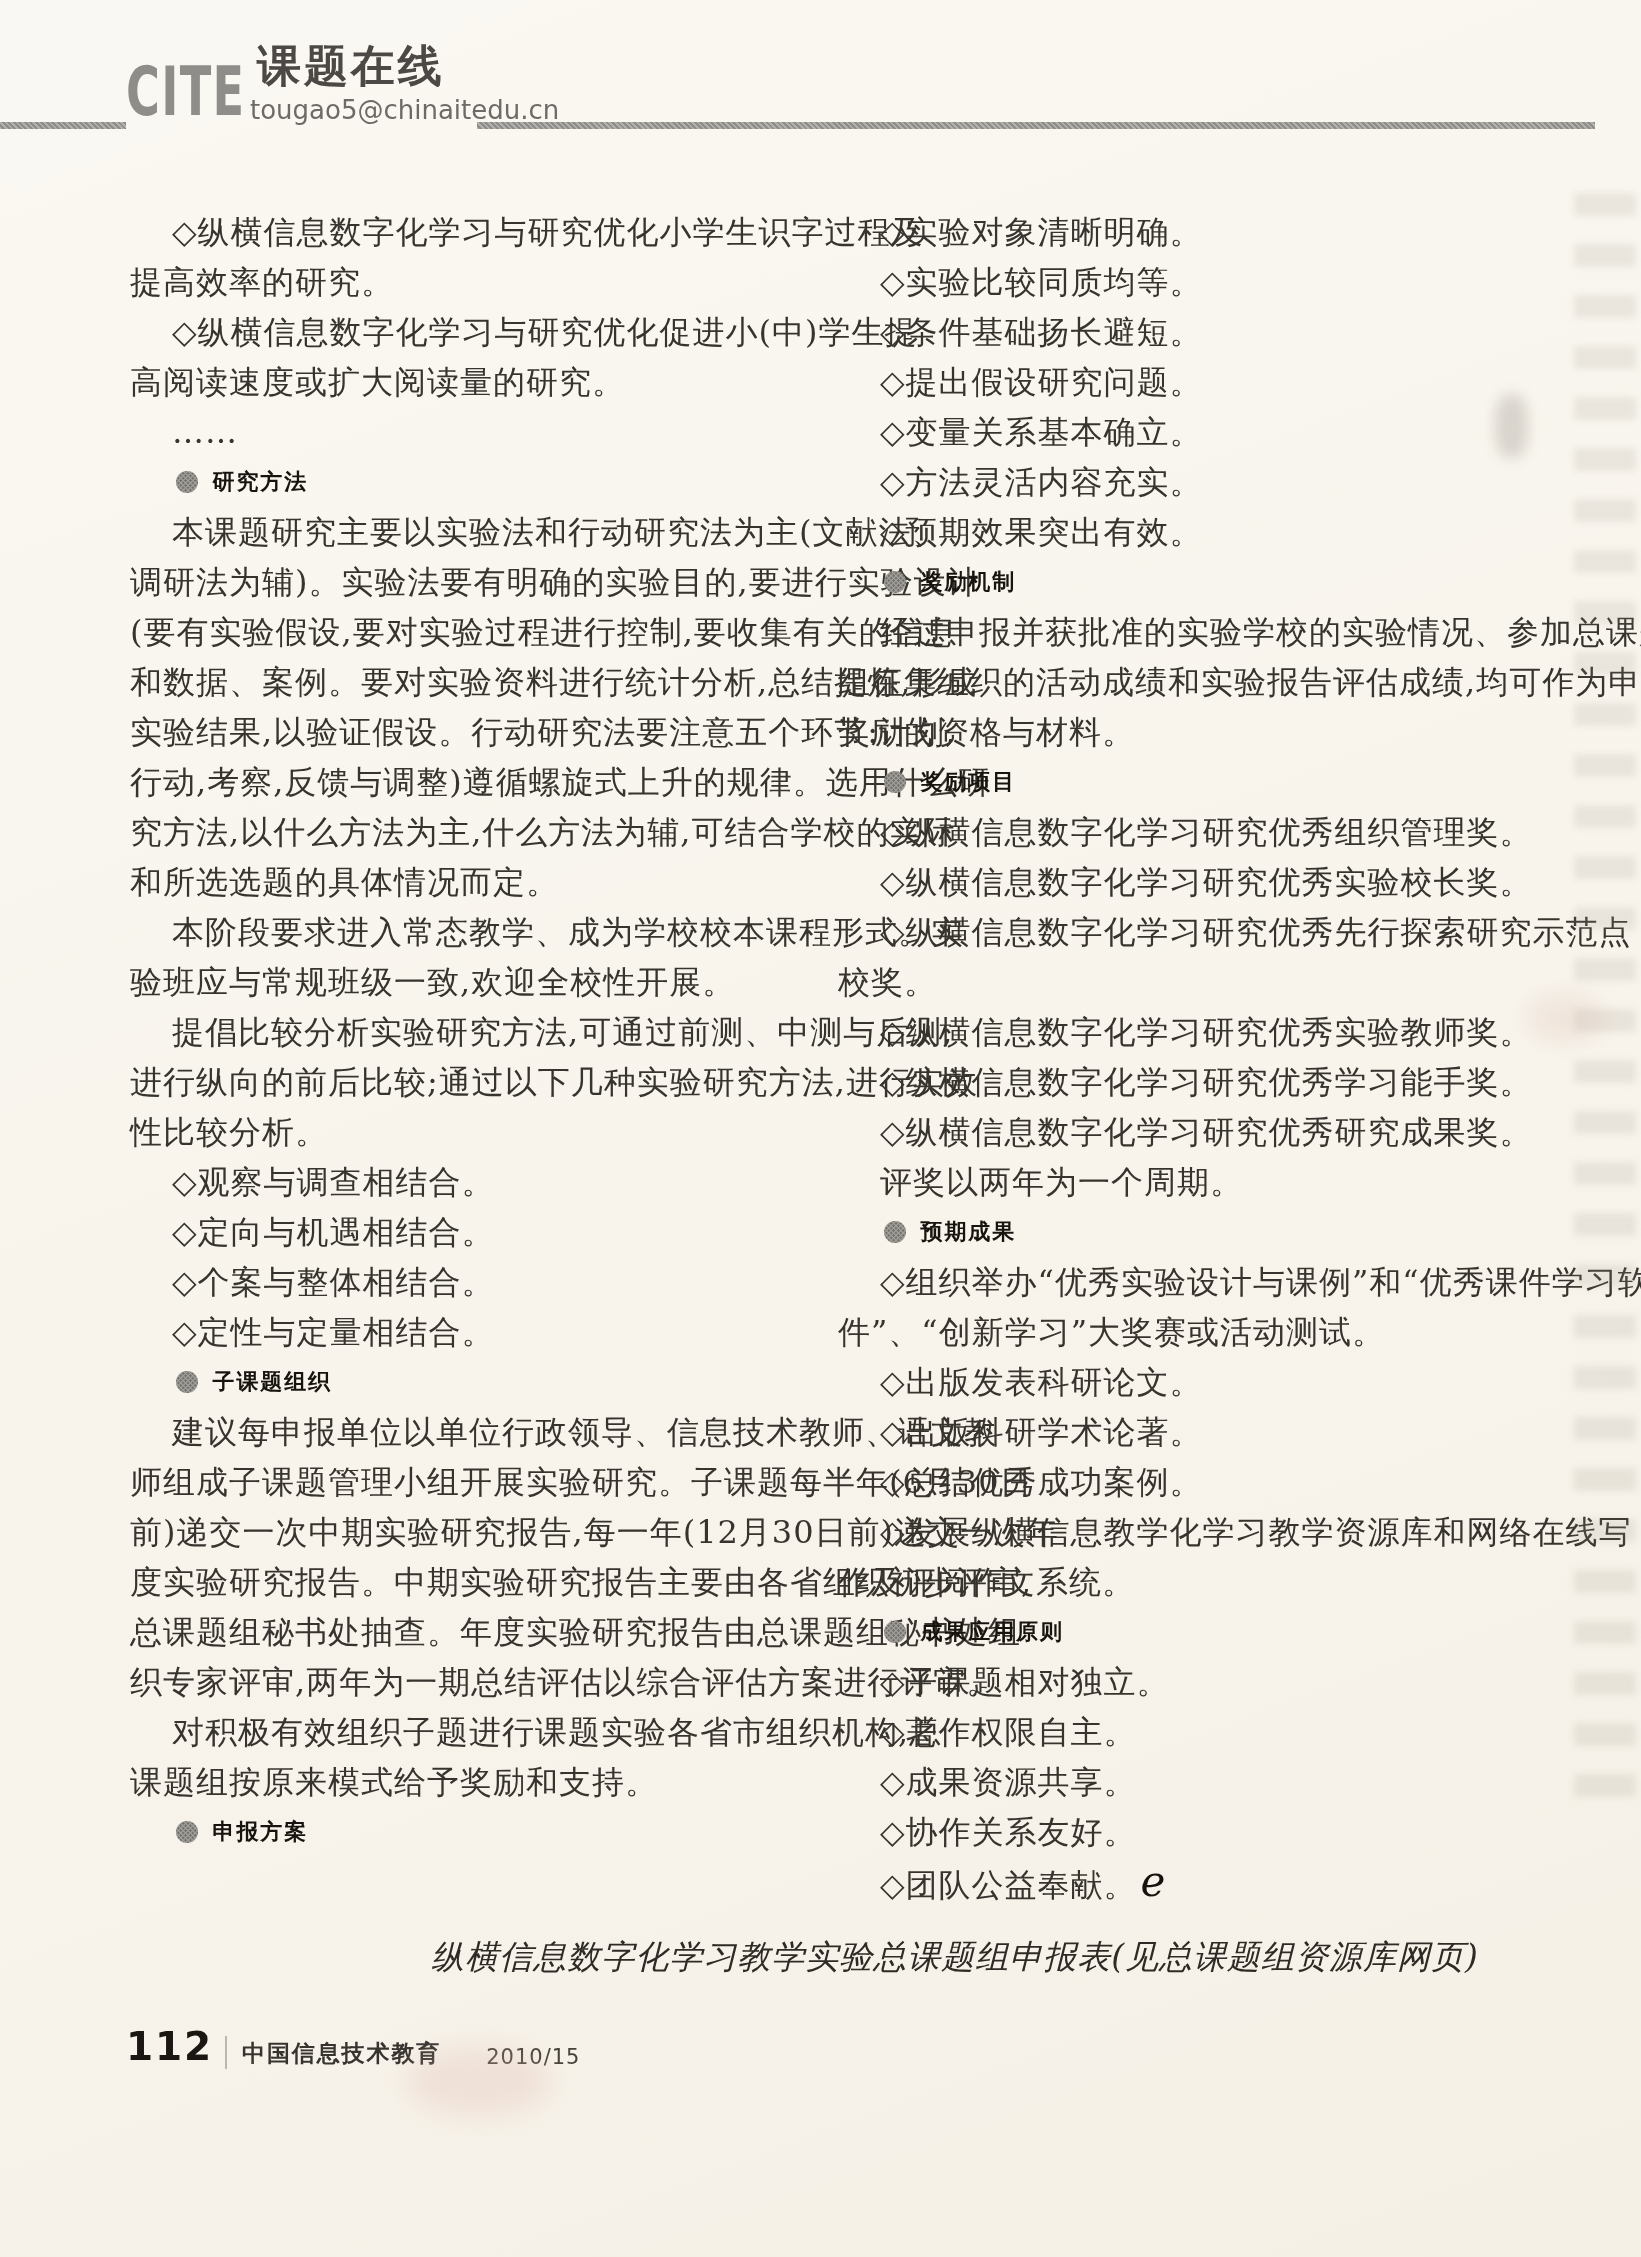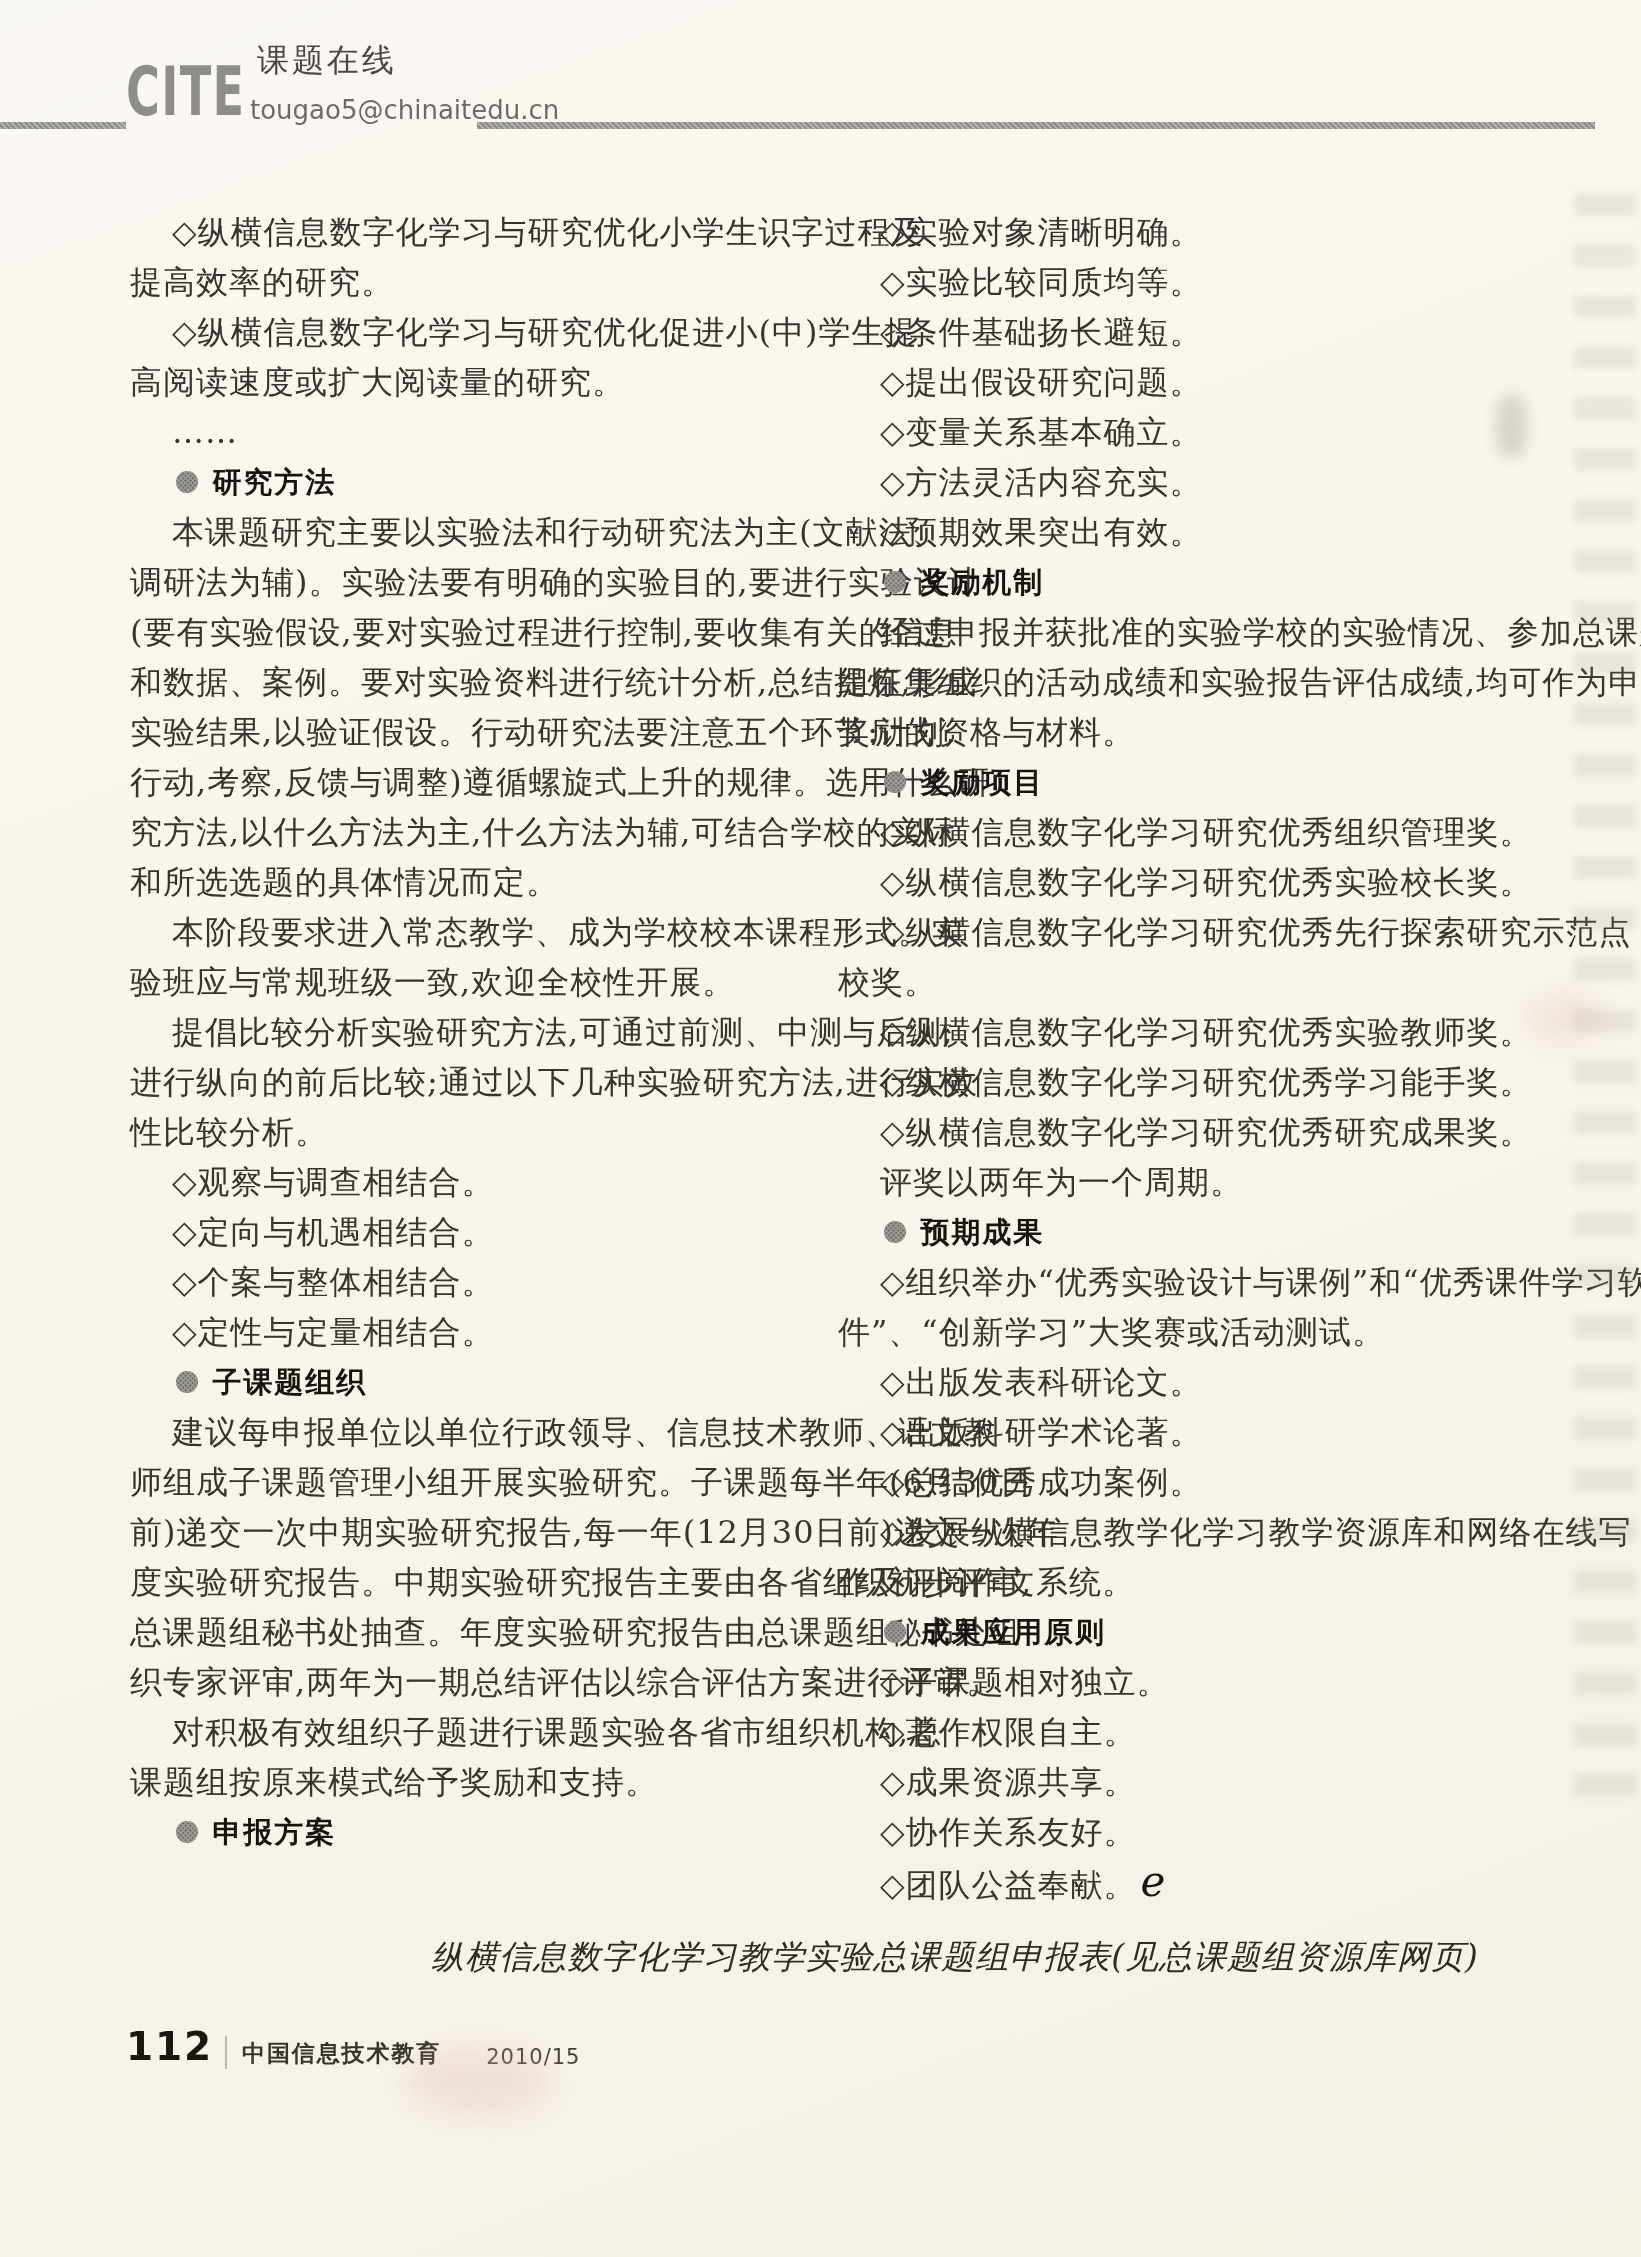--- a/index.html
+++ b/index.html
@@ -12,37 +12,37 @@
   
   .rule{position:absolute;height:6.8px;
     background-image:repeating-linear-gradient(45deg,#b2b0ac 0 1.9px,#8f8d89 1.9px 3.9px);}
   .rule-left{left:0;top:122px;width:126px;}
   .rule-right{left:477px;top:122px;width:1118px;}
   .logo{position:absolute;left:126px;top:58px;
     font-family:"DejaVu Sans","Liberation Sans",sans-serif;font-weight:800;
     font-size:68px;line-height:1;color:#8f8d89;letter-spacing:1.9px;
     transform:scale(0.68,1);transform-origin:left top;}
   .sec-title{position:absolute;left:257px;top:44px;
-    font-family:"DejaVu Sans","Liberation Sans",sans-serif;font-weight:normal;
-    font-size:32px;line-height:1;color:#4b4845;letter-spacing:2.9px;}
+    font-family:"DejaVu Sans","Liberation Sans",sans-serif;font-weight:bold;
+    font-size:44px;line-height:1;color:#4b4845;letter-spacing:2.9px;}
   .email{position:absolute;left:250px;top:97px;
     font-family:"DejaVu Sans","Liberation Sans",sans-serif;
     font-size:26px;line-height:1;color:#6e6b67;}
 
   
   .col{position:absolute;top:207px;}
   .col-left{left:130px;width:701px;}
   .col-right{left:838px;width:748px;}
   .line{height:50px;line-height:50px;font-size:32px;color:#37342f;
     white-space:nowrap;letter-spacing:1px;}
   .indent{padding-left:42px;}
   .flush{padding-left:0;}
   .heading{display:flex;align-items:center;gap:14.5px;padding-left:46px;}
   .htext{font-family:"DejaVu Sans","Liberation Sans",sans-serif;font-weight:bold;
-    font-size:29px;color:#17140f;letter-spacing:1.9px;}
+    font-size:22px;color:#17140f;letter-spacing:1.9px;}
   .hbullet{width:22px;height:22px;border-radius:50%;flex:0 0 auto;
     background-color:#a3a19c;
     background-image:radial-gradient(#6e6c68 35%,rgba(0,0,0,0) 40%),
                      radial-gradient(#6e6c68 35%,rgba(0,0,0,0) 40%);
     background-size:4.8px 4.8px;background-position:0 0,2.4px 2.4px;}
   .endmark{font-family:"DejaVu Serif","Liberation Serif",serif;font-style:italic;
     font-size:42px;color:#15120e;margin-left:3.9px;letter-spacing:0;}
 
   
   .caption{position:absolute;top:1935px;right:162px;font-size:33px;

